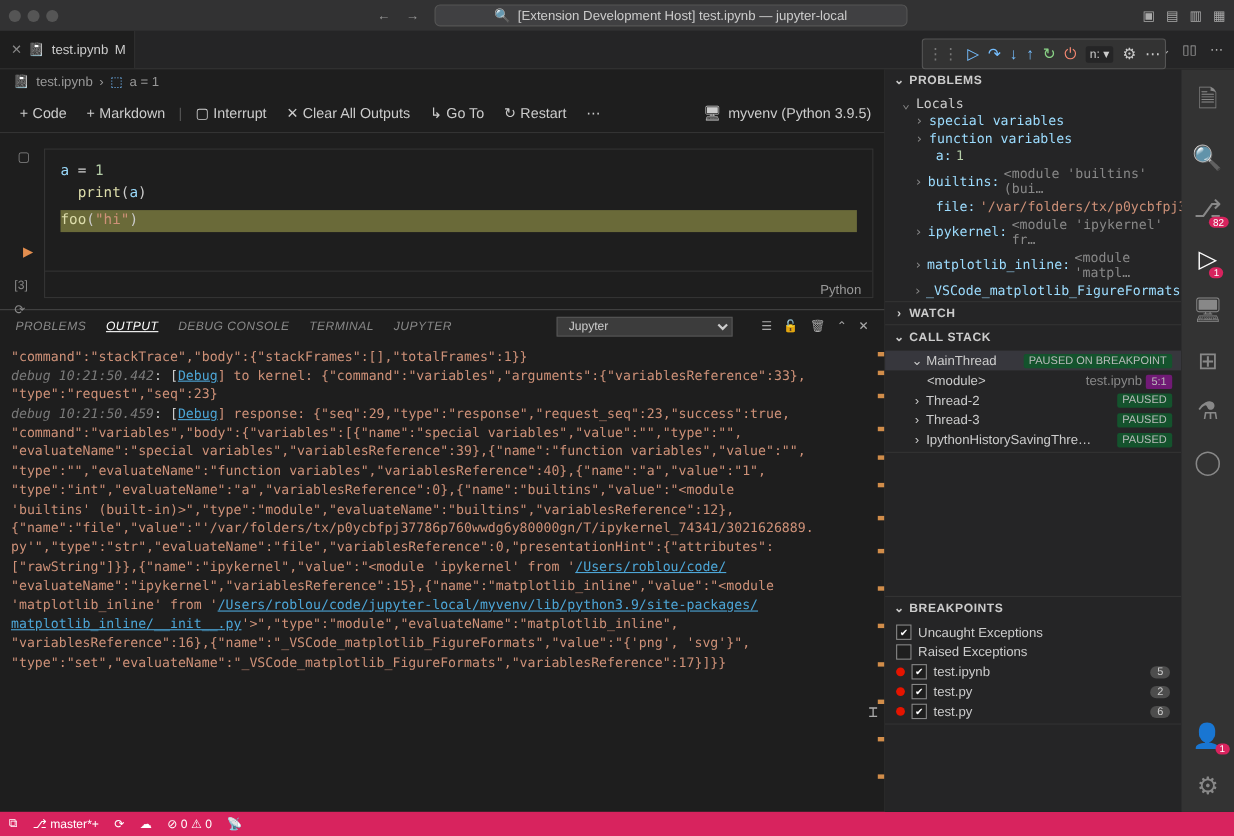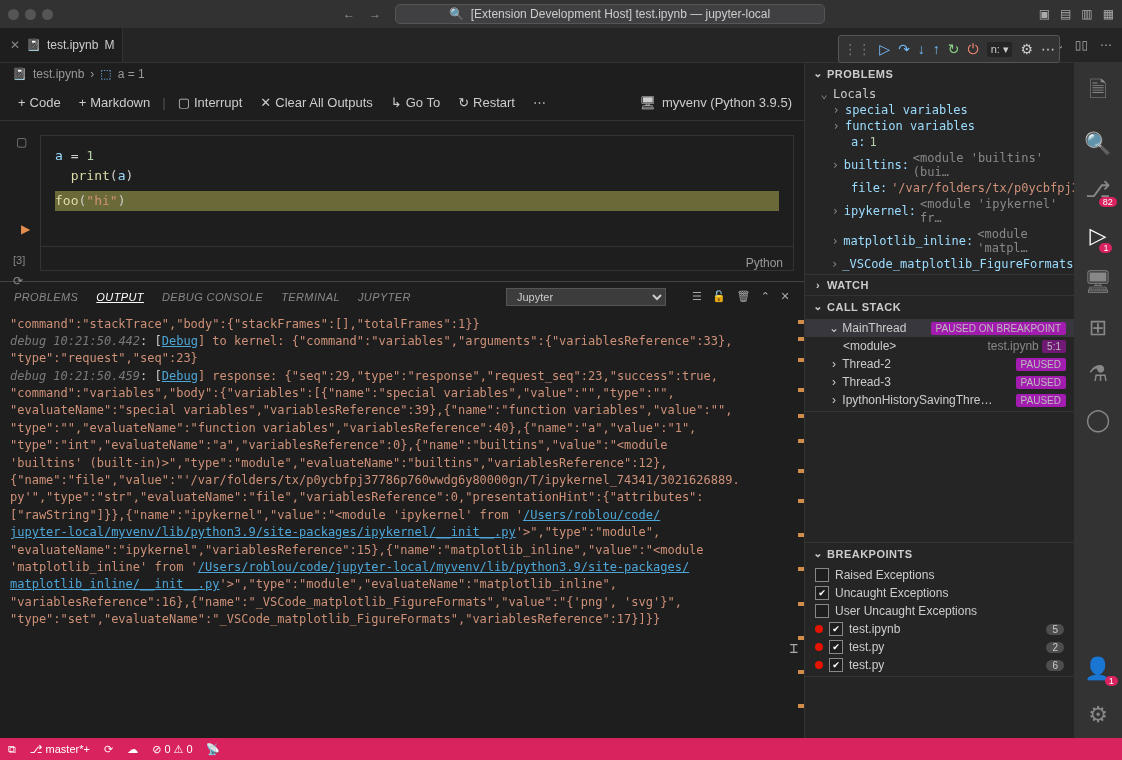--- a/index.html
+++ b/index.html
@@ -72,21 +72,21 @@
 .dbg-section { border-bottom: 1px solid #333; }
 .dbg-head { display: flex; align-items: center; gap: 4px; padding: 4px 8px; font-size: 11px; font-weight: 600; letter-spacing: 0.5px; color: #ccc; cursor: pointer; }
 .dbg-body { padding: 2px 0; }
 .dbg-row { display: flex; align-items: center; padding: 1px 8px 1px 24px; font-family: Menlo, Monaco, monospace; font-size: 12px; gap: 4px; }
 .dbg-row .chev { color: #888; margin-left: -10px; width: 10px; }
 .var-name { color: #9cdcfe; }
 .var-val { color: #ce9178; }
 .var-val.num { color: #b5cea8; }
 .var-val.obj { color: #888; }
 .thread-row { display: flex; align-items: flex-end; justify-content: space-between; padding: 2px 8px 2px 24px; }
-.paused-tag { background: #a21caf; color: #bbb; font-size: 10px; padding: 1px 5px; border-radius: 2px; }
+.paused-tag { background: #14532d; color: #bbb; font-size: 10px; padding: 1px 5px; border-radius: 2px; }
 .bp-row { display: flex; align-items: center; gap: 6px; padding: 2px 10px; }
 .bp-cb { width: 14px; height: 14px; border: 1px solid #888; background: #1e1e1e; display: inline-flex; align-items: center; justify-content: center; font-size: 9px; }
 .bp-cb.checked::after { content: "✔"; color: #fff; }
 .bp-dot { width: 8px; height: 8px; border-radius: 50%; background: #e51400; }
 .bp-count { margin-left: auto; background: #4d4d4d; border-radius: 8px; padding: 0 6px; font-size: 10px; }
 
 
 .debug-tb { position: absolute; top: 35px; right: 62px; background: #333; border: 1px solid #555; border-radius: 3px; display: flex; align-items: center; padding: 2px 4px; gap: 8px; height: 28px; z-index: 10; }
 .debug-tb .grip { color: #777; }
 .debug-tb span { color: #ccc; cursor: pointer; font-size: 14px; }
@@ -235,21 +235,20 @@
         <div><span class="out-str">"type":"request","seq":23}</span></div>
         <div><span class="out-time">debug </span><span class="out-time">10:21:50.459</span><span>: [</span><span class="out-link">Debug</span><span class="out-str">] response: {"seq":29,"type":"response","request_seq":23,"success":true,</span></div>
         <div class="out-str">"command":"variables","body":{"variables":[{"name":"special variables","value":"","type":"",</div>
         <div class="out-str">"evaluateName":"special variables","variablesReference":39},{"name":"function variables","value":"",</div>
         <div class="out-str">"type":"","evaluateName":"function variables","variablesReference":40},{"name":"a","value":"1",</div>
         <div class="out-str">"type":"int","evaluateName":"a","variablesReference":0},{"name":"builtins","value":"&lt;module</div>
         <div class="out-str">'builtins' (built-in)&gt;","type":"module","evaluateName":"builtins","variablesReference":12},</div>
         <div class="out-str">{"name":"file","value":"'/var/folders/tx/p0ycbfpj37786p760wwdg6y80000gn/T/ipykernel_74341/3021626889.</div>
         <div class="out-str">py'","type":"str","evaluateName":"file","variablesReference":0,"presentationHint":{"attributes":</div>
         <div><span class="out-str">["rawString"]}},{"name":"ipykernel","value":"&lt;module 'ipykernel' from '</span><span class="out-link">/Users/roblou/code/</span></div>
-        <div><span class="out-link">jupyter-local/myvenv/lib/python3.9/site-packages/ipykernel/__init__.py</span><span class="out-str">'&gt;","type":"module",</span></div>
         <div class="out-str">"evaluateName":"ipykernel","variablesReference":15},{"name":"matplotlib_inline","value":"&lt;module</div>
         <div><span class="out-str">'matplotlib_inline' from '</span><span class="out-link">/Users/roblou/code/jupyter-local/myvenv/lib/python3.9/site-packages/</span></div>
         <div><span class="out-link">matplotlib_inline/__init__.py</span><span class="out-str">'&gt;","type":"module","evaluateName":"matplotlib_inline",</span></div>
         <div class="out-str">"variablesReference":16},{"name":"_VSCode_matplotlib_FigureFormats","value":"{'png', 'svg'}",</div>
         <div class="out-str">"type":"set","evaluateName":"_VSCode_matplotlib_FigureFormats","variablesReference":17}]}}</div>
         <span style="position:absolute;right:6px;bottom:80px;color:#aaa;font-size:14px">⌶</span>
         <div class="minimap">
           <div class="mm-mark" style="top:2%"></div>
             <div class="mm-mark" style="top:6%"></div>
             <div class="mm-mark" style="top:11%"></div>
@@ -352,30 +351,26 @@
       </div>
     </div>
     <div style="height:130px"></div>
     <div class="dbg-section" style="border-top:1px solid #333">
       <div class="dbg-head">
           <span class="chev">⌄</span>
           <span>BREAKPOINTS</span>
         </div>
       <div class="dbg-body">
         <div class="bp-row">
+            <span class="bp-cb checked"></span>
+            <span>Uncaught Exceptions</span>
+          </div>
+        <div class="bp-row">
             <span class="bp-cb"></span>
             <span>Raised Exceptions</span>
-          </div>
-        <div class="bp-row">
-            <span class="bp-cb checked"></span>
-            <span>Uncaught Exceptions</span>
-          </div>
-        <div class="bp-row">
-            <span class="bp-cb"></span>
-            <span>User Uncaught Exceptions</span>
           </div>
         <div class="bp-row">
             <span class="bp-dot"></span>
             <span class="bp-cb checked"></span>
             <span>test.ipynb</span>
             <span class="bp-count">5</span>
           </div>
         <div class="bp-row">
             <span class="bp-dot"></span>
             <span class="bp-cb checked"></span>

